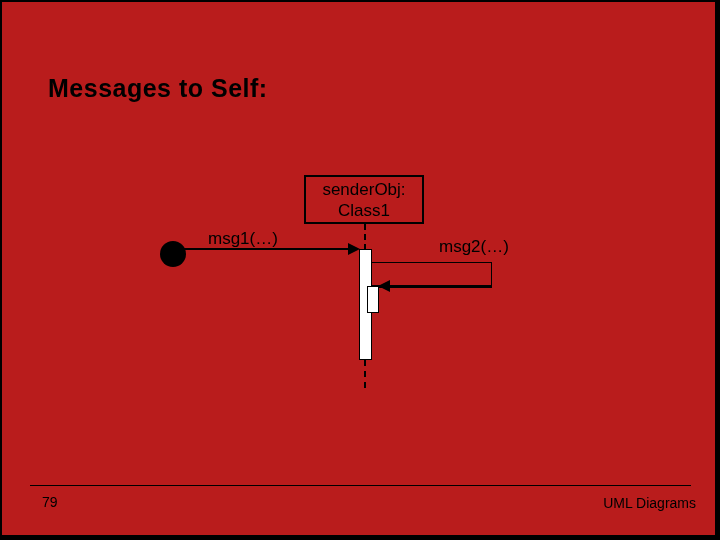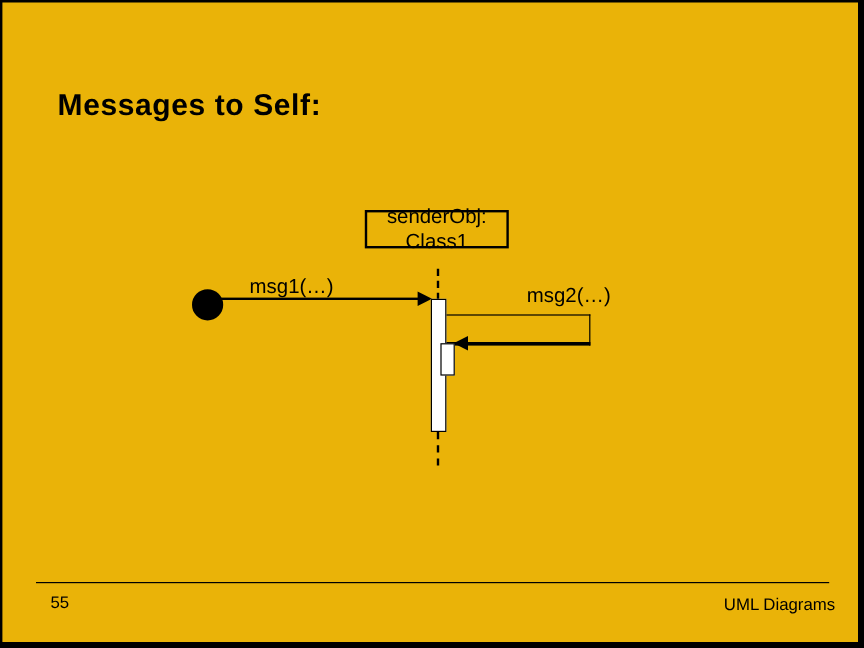--- a/index.html
+++ b/index.html
@@ -1,20 +1,20 @@
 <!DOCTYPE html>
 <html><head>
 <meta charset="utf-8">
 <style>
   html, body { margin: 0; padding: 0; background: #888; }
   .slide {
     position: relative;
     width: 720px;
     height: 540px;
-    background: #eab308;
+    background: #b91c1c;
     font-family: "Liberation Sans", sans-serif;
     color: #000000;
     overflow: hidden;
   }
   
   .frame {
     position: absolute;
     inset: 0;
     border-style: solid;
     border-color: #000;
@@ -29,21 +29,21 @@
     font-size: 25px;
     font-weight: bold;
     letter-spacing: 0.5px;
     white-space: nowrap;
   }
   .object-box {
     position: absolute;
     left: 304px;
     top: 175px;
     width: 120px;
-    height: 32px;
+    height: 49px;
     border: 2px solid #000;
     box-sizing: border-box;
     display: flex;
     flex-direction: column;
     align-items: center;
     justify-content: center;
     font-size: 17px;
     line-height: 21px;
     text-align: center;
   }
@@ -177,17 +177,17 @@
   <div class="arrow-right"></div>
 
   <div class="activation-main"></div>
 
   <span class="msg-label msg2-label">msg2(…)</span>
   <div class="self-message-path"></div>
   <div class="activation-nested"></div>
   <div class="arrow-left"></div>
 
   <div class="footer-divider"></div>
-  <span class="footer-page">55</span>
+  <span class="footer-page">79</span>
   <span class="footer-right">UML Diagrams</span>
 
   <div class="frame"></div>
 </div>
 
 </body></html>

